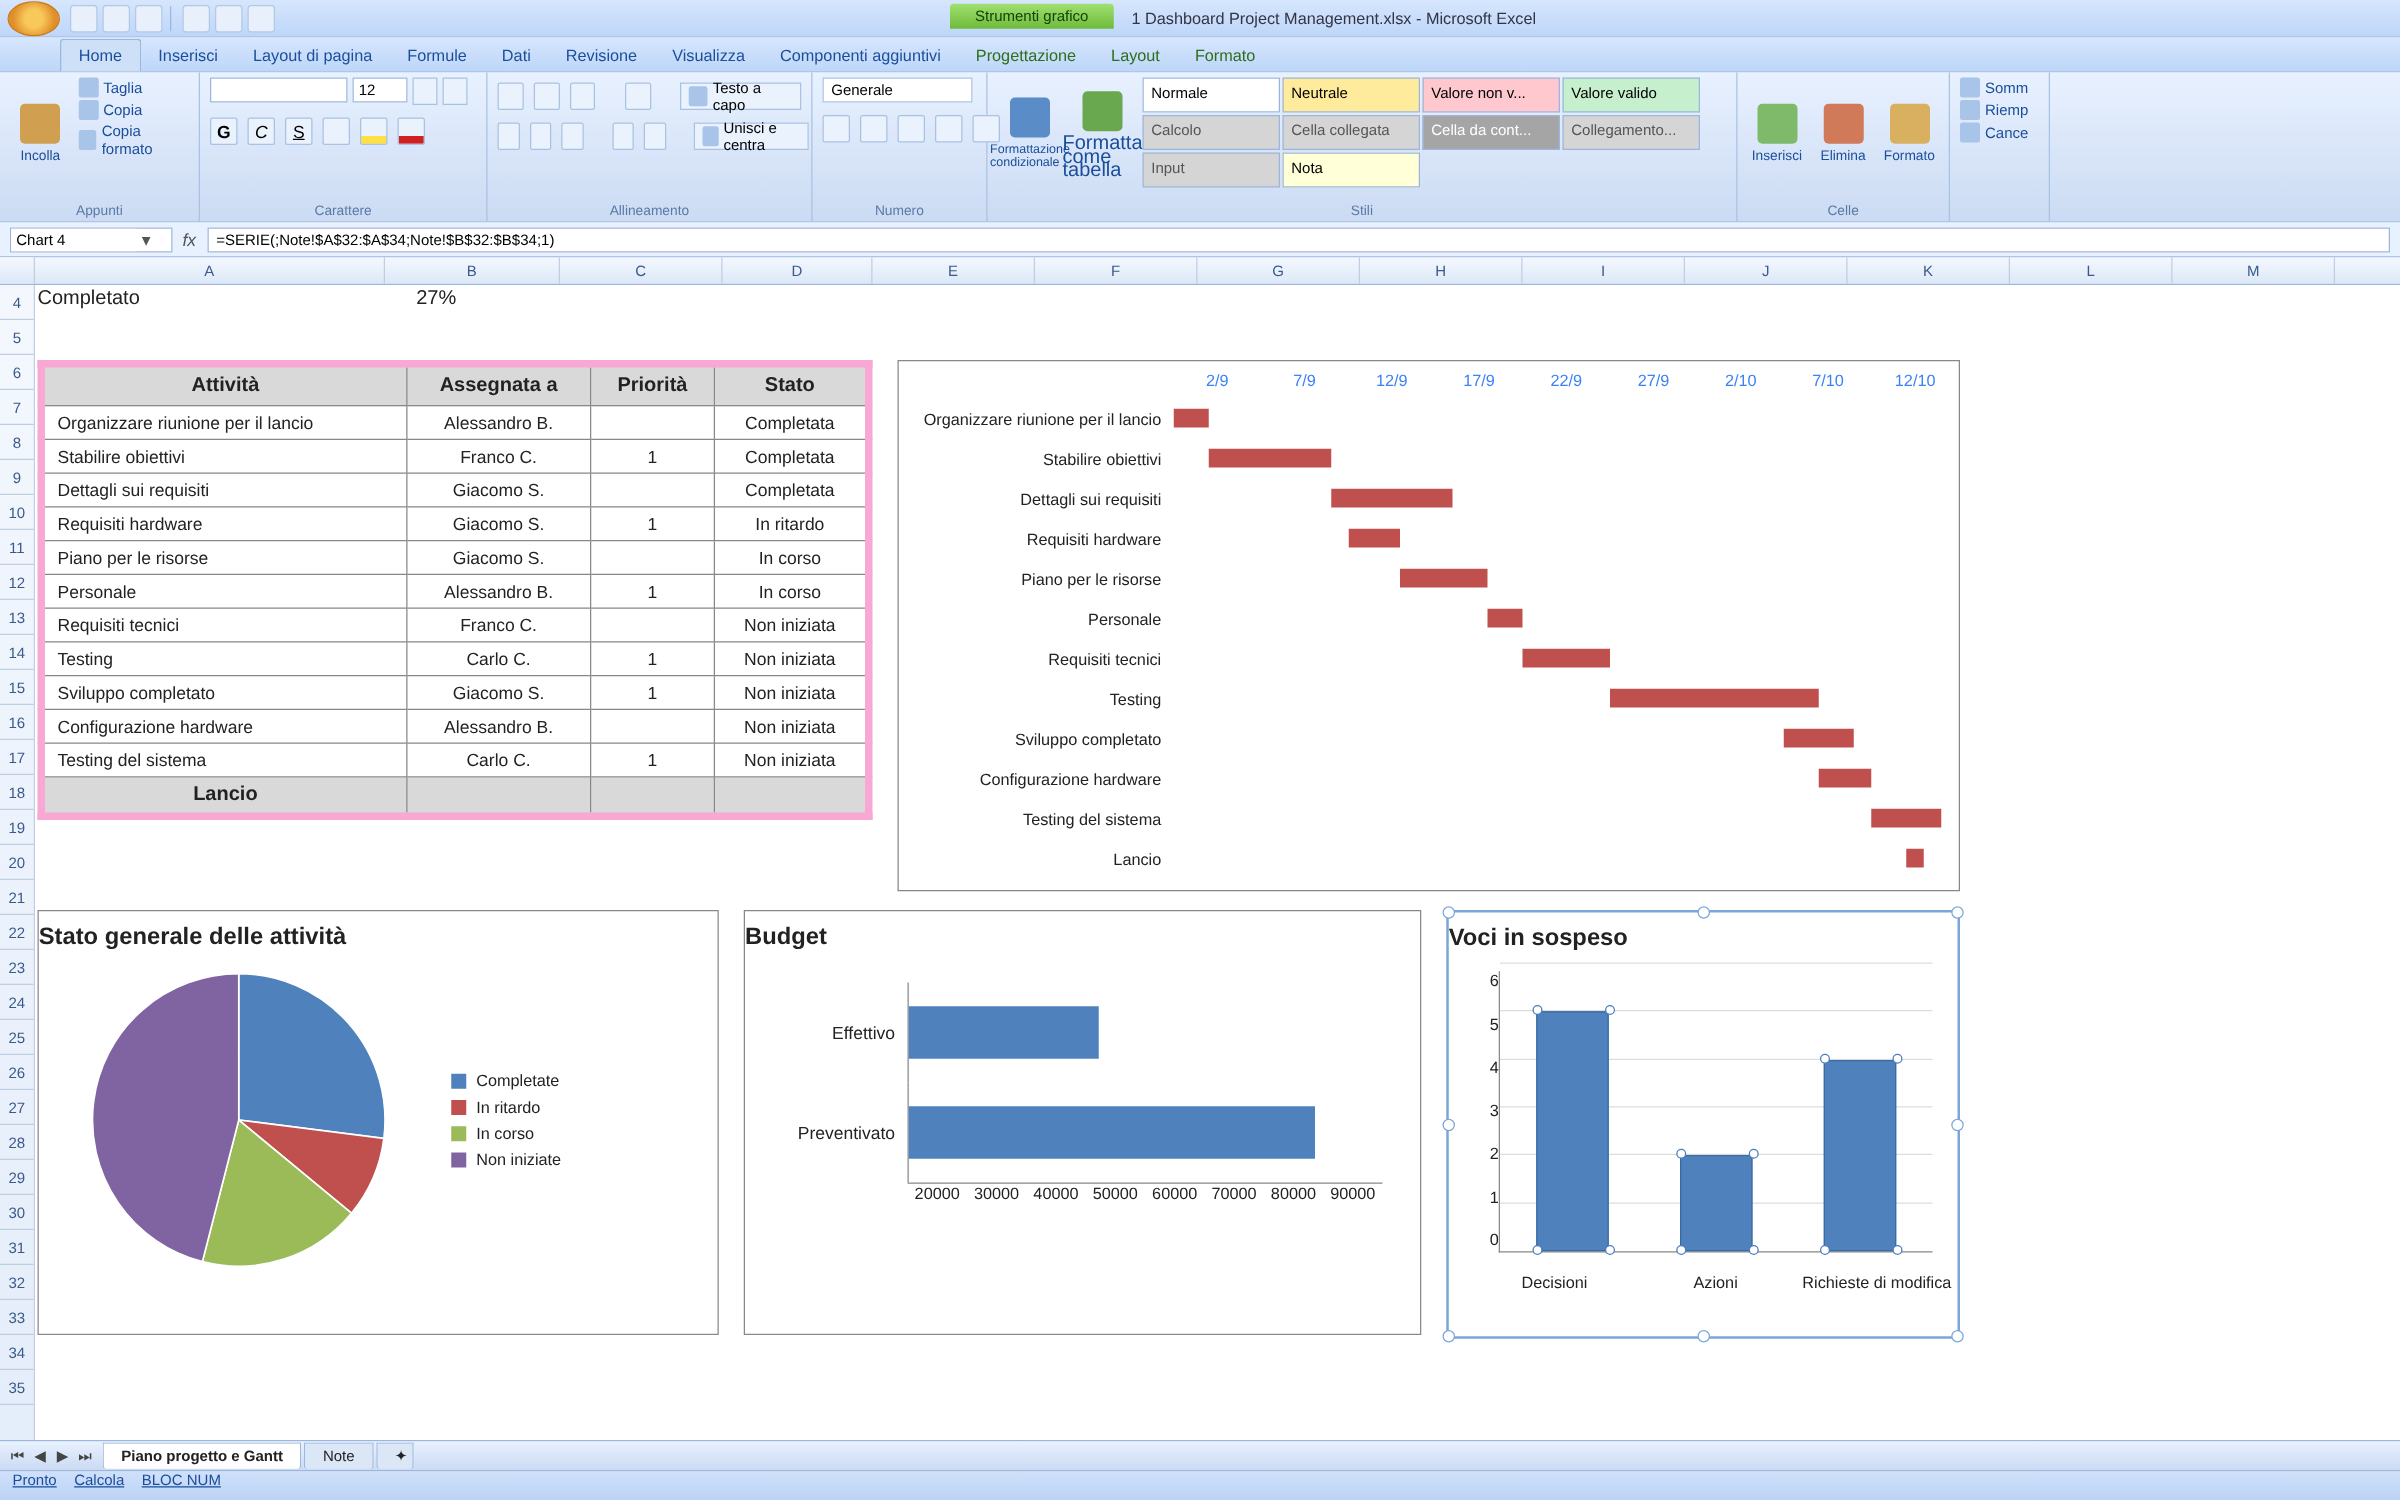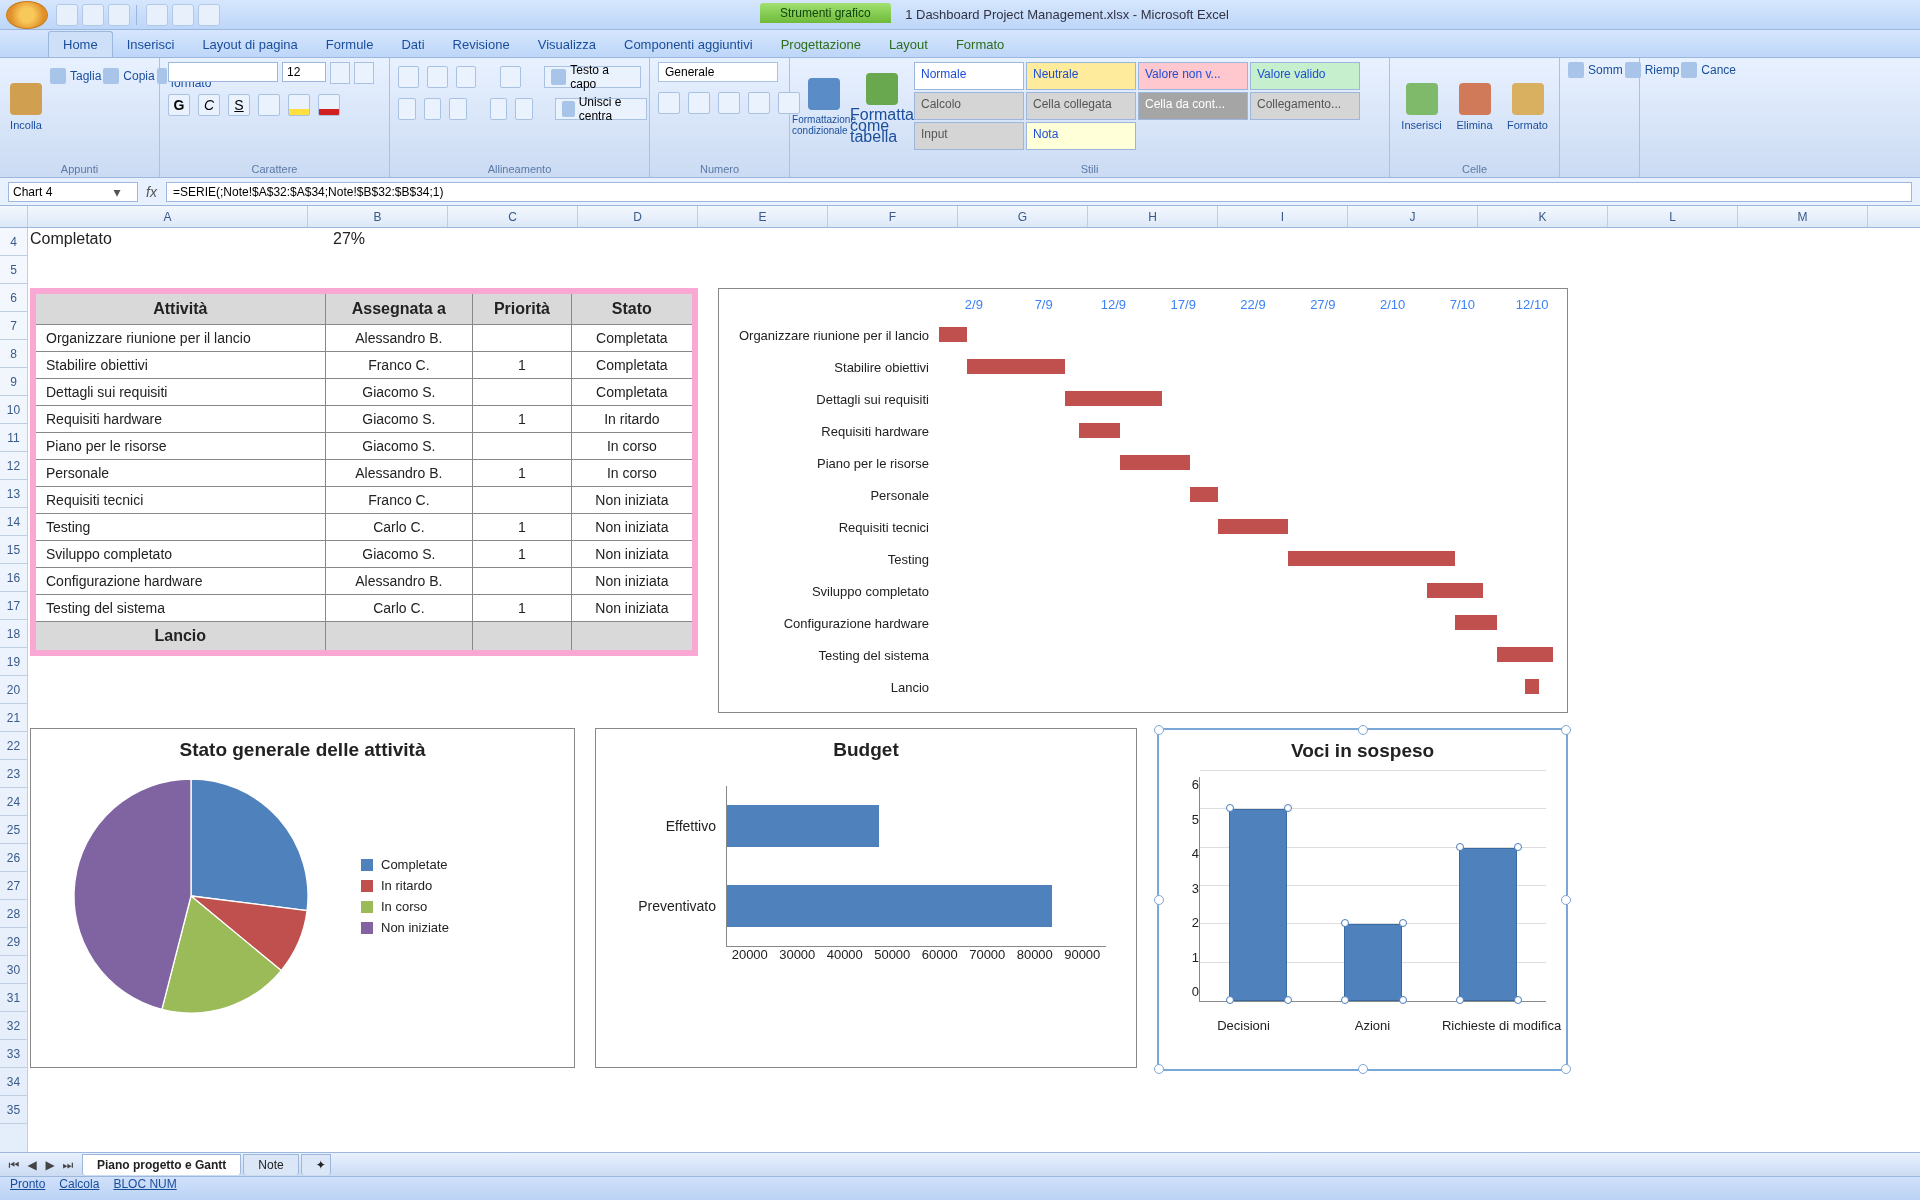--- a/index.html
+++ b/index.html
@@ -20,29 +20,29 @@
 .tab.active { background:#cde0f8; border:1px solid #9db7dc; border-bottom:none; color:#1a4e9b; font-weight:500; }
 .tab.chart-tab { color:#2c6e1a; }
 
 
 .ribbon { height:120px; background:linear-gradient(to bottom,#e8f1ff,#cbdbf3); border-bottom:1px solid #9db7dc; display:flex; }
 .group { border-right:1px solid #aac2e2; padding:4px 8px 2px; display:flex; flex-direction:column; position:relative; }
 .group-title { position:absolute; bottom:2px; left:0; right:0; text-align:center; font-size:11px; color:#5b7aa6; }
 .group-body { flex:1; display:flex; align-items:flex-start; gap:6px; }
 .big-btn { width:52px; height:90px; display:flex; flex-direction:column; align-items:center; justify-content:center; font-size:11px; color:#1a4e9b; padding:2px; }
 .big-btn .ico { width:32px; height:32px; background:#d0a050; border-radius:4px; margin-bottom:4px; }
-.small-row { display:flex; flex-direction:row; gap:2px; font-size:12px; color:#1a4e9b; }
+.small-row { display:flex; flex-direction:column; gap:2px; font-size:12px; color:#1a4e9b; }
 .small-row div { display:flex; align-items:center; gap:4px; }
 .sml-ico { width:16px; height:16px; background:#a8c4e8; border-radius:2px; display:inline-block; }
 .font-box input { width:110px; font-size:12px; border:1px solid #9db7dc; padding:2px 4px; }
 .size-box input { width:44px; font-size:12px; border:1px solid #9db7dc; padding:2px 4px; }
 .btn-row { display:flex; gap:8px; margin-top:4px; }
 .btn-row .tb { width:22px; height:22px; border:1px solid #aac2e2; background:#eaf2fd; border-radius:2px; }
 .style-cells { display:grid; grid-template-columns:repeat(4,110px); gap:2px; }
-.style-cell { height:28px; border:1px solid #9db7dc; background:#fff; font-size:12px; padding:4px 6px; white-space:nowrap; overflow:hidden; color:#1d4ed8; }
+.style-cell { height:28px; border:1px solid #9db7dc; background:#fff; font-size:12px; padding:4px 6px; white-space:nowrap; overflow:hidden; color:#000000; }
 .style-cell.grey { background:#d5d5d5; color:#555; }
 .style-cell.note { background:#ffffd8; }
 
 
 .fbar { height:28px; background:#e8f1ff; border-bottom:1px solid #9db7dc; display:flex; align-items:center; }
 .namebox { width:130px; border:1px solid #9db7dc; background:#fff; margin:2px 8px; display:flex; align-items:center; }
 .namebox input { border:none; width:100px; font-size:12px; padding:2px 4px; }
 .namebox .dd { width:16px; text-align:center; color:#555; }
 .fx-btn { width:20px; font-style:italic; color:#555; }
 .formula-input { flex:1; border:1px solid #9db7dc; background:#fff; font-size:12px; padding:2px 6px; margin-right:8px; }
@@ -73,21 +73,21 @@
 .gantt-dates { display:flex; margin-left:220px; height:30px; align-items:center; }
 .gantt-dates span { flex:1; font-size:13px; color:#3b82f6; text-align:center; }
 .gantt-row { display:flex; align-items:center; height:32px; }
 .gantt-label { width:220px; text-align:right; padding-right:10px; font-size:13px; color:#222; }
 .gantt-bar-area { flex:1; position:relative; height:100%; }
 .gantt-bar { position:absolute; height:15px; top:8px; background:#C0504D; }
 
 
 .chart-box { position:absolute; border:1px solid #888; background:#fff; }
 .pie-chart { left:2px; top:500px; width:545px; height:340px; }
-.chart-title { text-align:center; font-size:19px; font-weight:700; color:#222; padding:10px 0 5px; }
+.chart-title { font-size:19px; font-weight:700; color:#222; padding:10px 0 5px; }
 .pie-svg { width:280px; height:260px; }
 .pie-area { display:flex; align-items:center; padding:0 20px; }
 .legend { font-size:13px; color:#222; margin-left:30px; }
 .legend div { display:flex; align-items:center; gap:8px; margin:6px 0; }
 .legend .sw { width:12px; height:12px; }
 
 
 .budget-chart { left:567px; top:500px; width:542px; height:340px; }
 .budget-body { padding:20px 30px 10px 30px; }
 .budget-row { display:flex; align-items:center; height:80px; }

